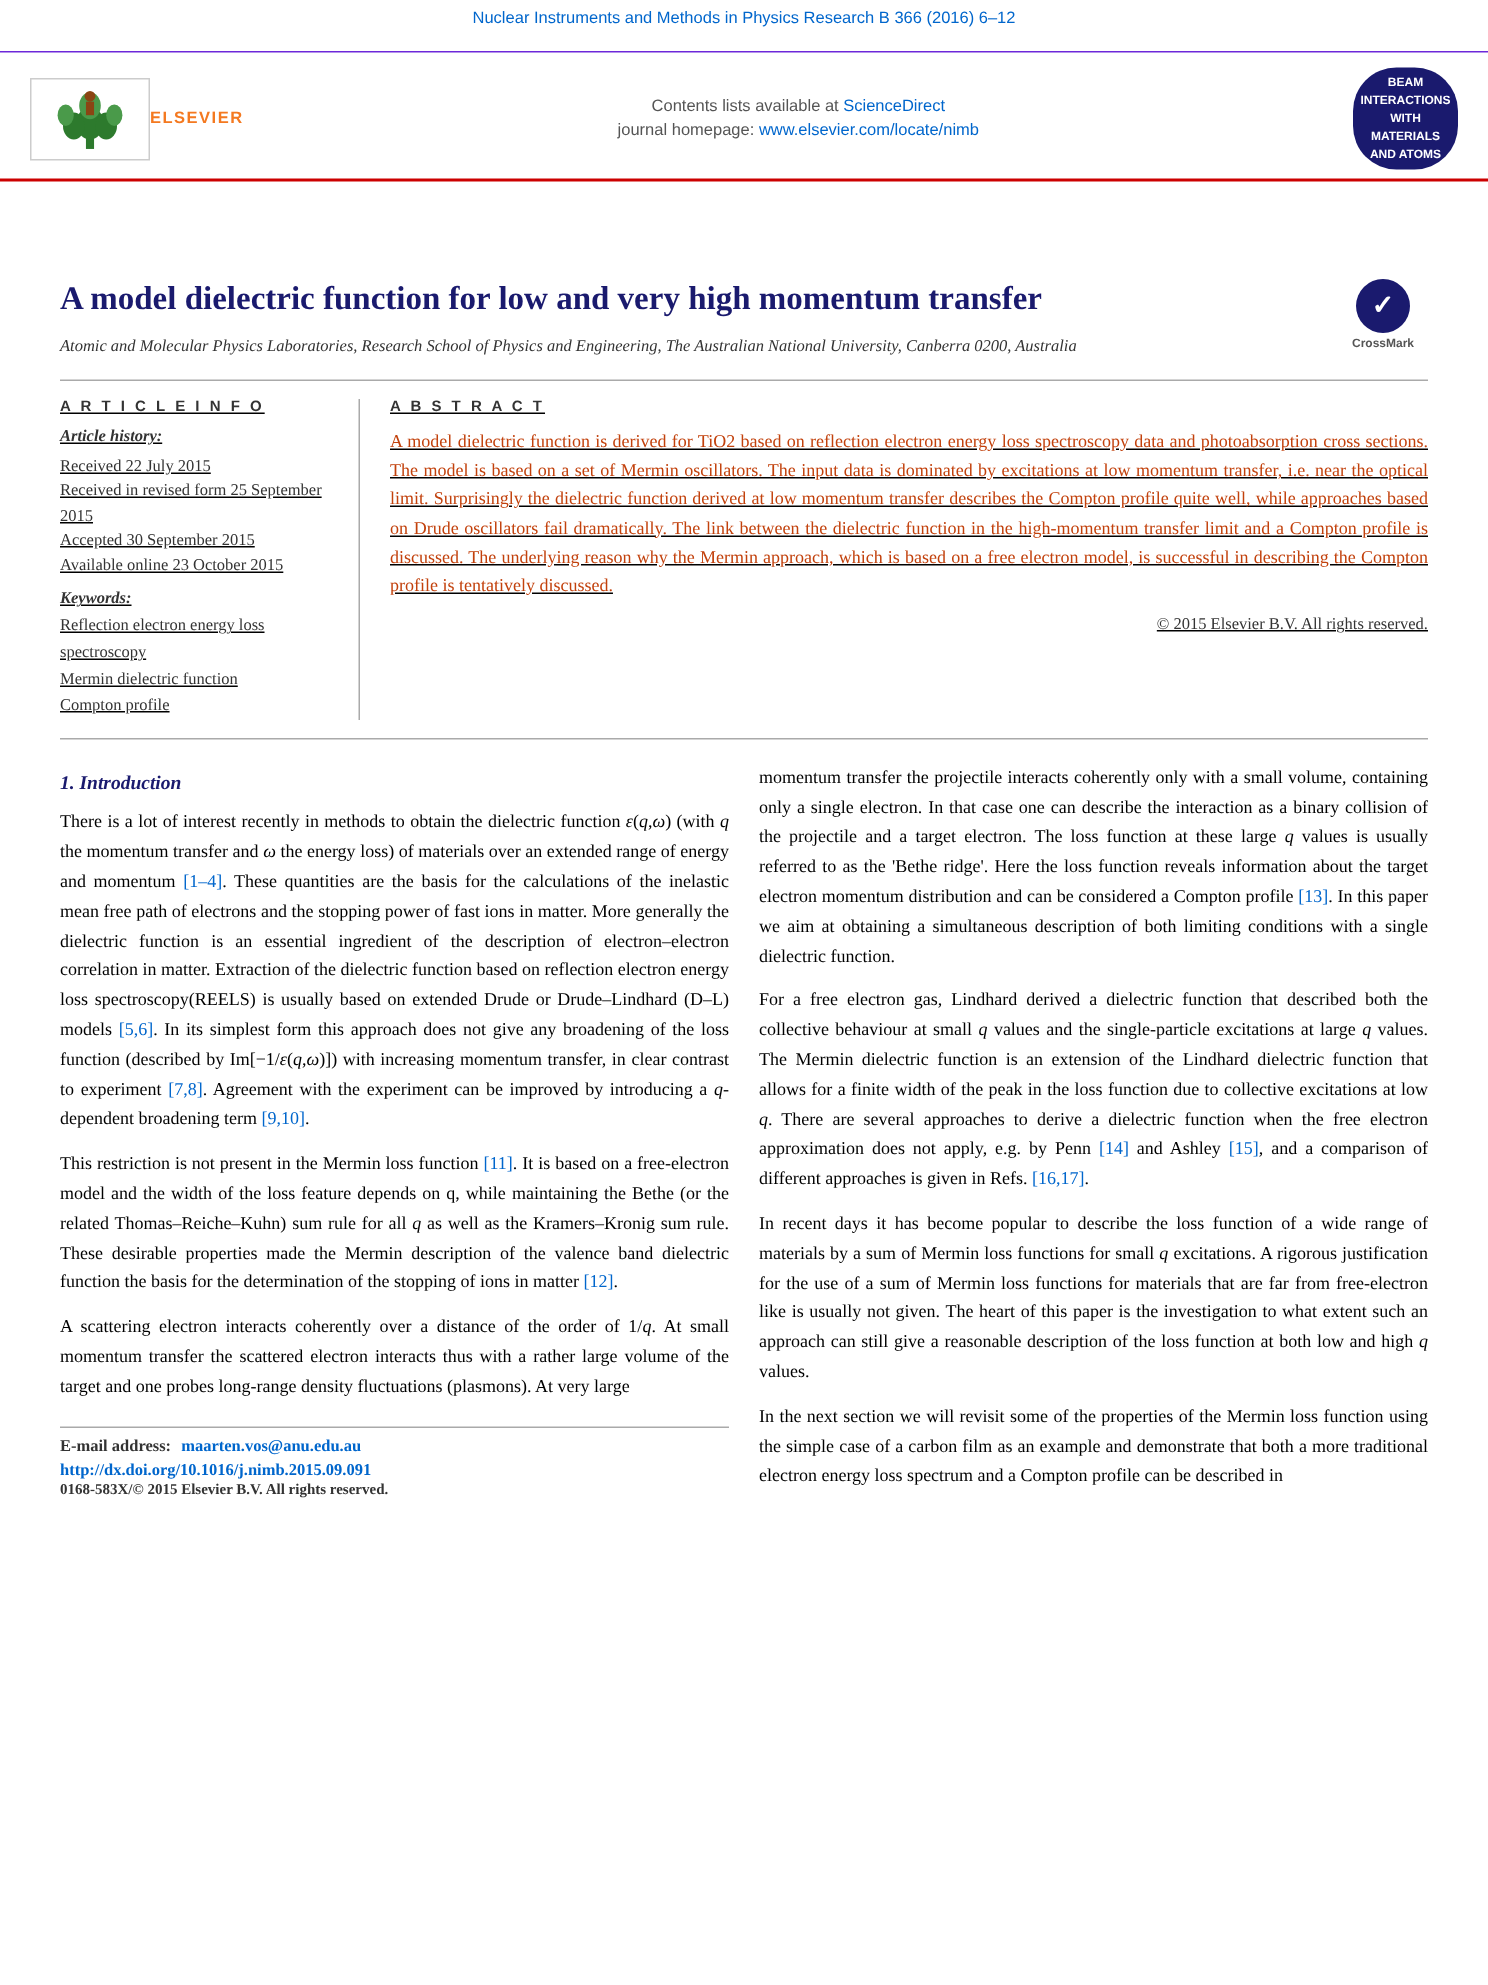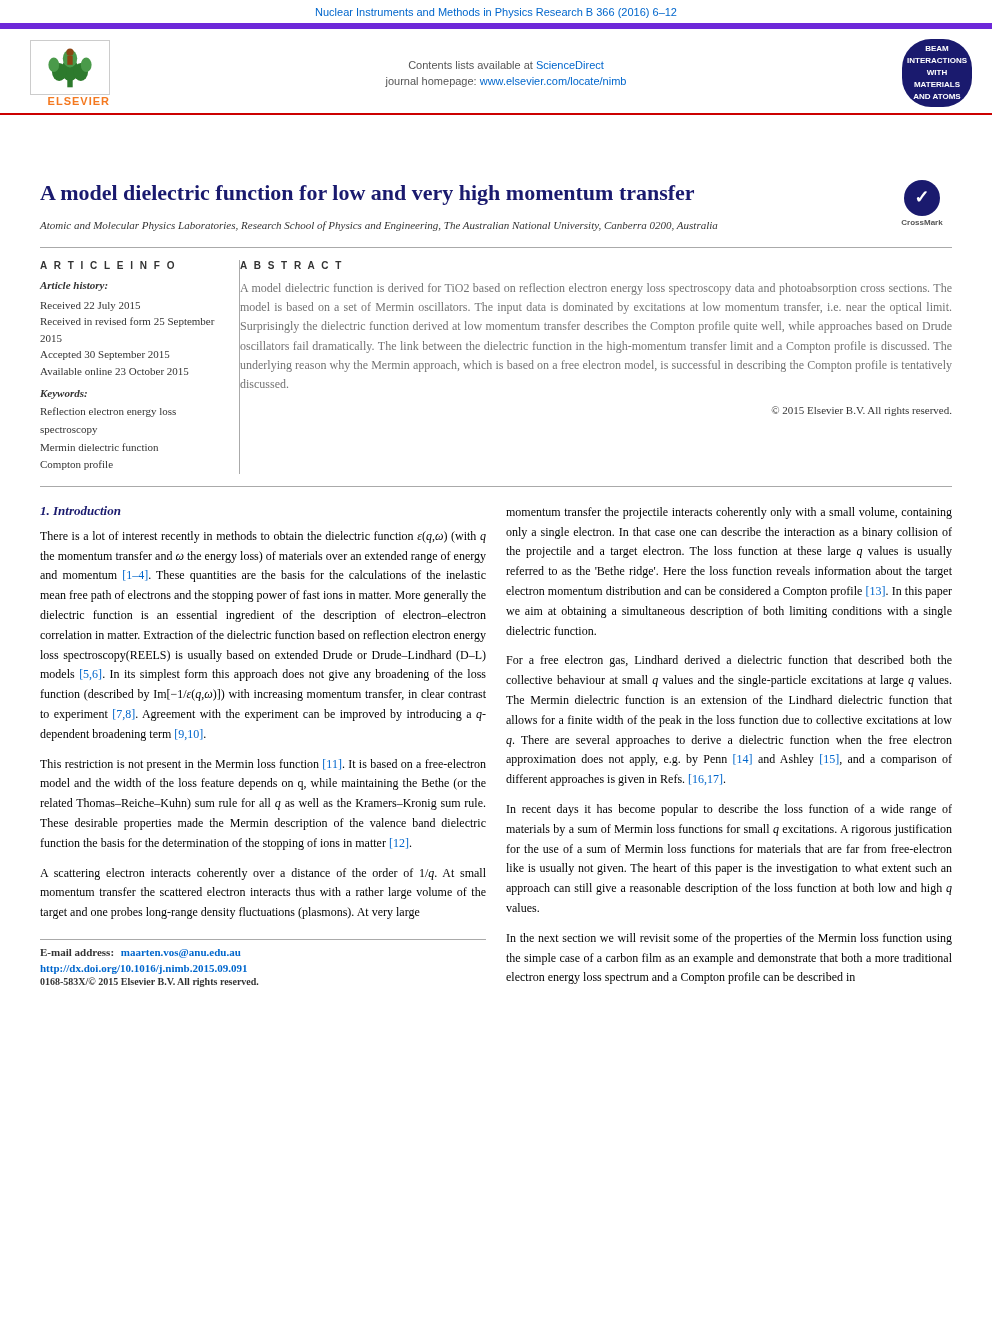--- a/index.html
+++ b/index.html
@@ -8,39 +8,38 @@
       font-family: 'Times New Roman', Times, serif;
       font-size: 13px;
       color: #000;
       width: 992px;
       min-height: 1323px;
     }
 
     
     .top-bar {
       text-align: center;
-      padding: 6px 0 5px;
+      padding: 6px 0 16px;
       font-family: Arial, sans-serif;
       font-size: 11px;
       color: #0066cc;
-      border-bottom: 6px solid #6d28d9;
+      border-bottom: 1px solid #6d28d9;
     }
 
     
     .journal-header {
       display: flex;
       align-items: center;
       padding: 10px 20px 6px;
       border-bottom: 2px solid #c00;
       gap: 12px;
     }
     .elsevier-logo {
       display: flex;
-      flex-direction: column;
-      align-items: flex-end;
+      align-items: center;
       min-width: 90px;
     }
     .elsevier-logo .logo-img {
       width: 80px;
       height: 55px;
       background: #fff;
       border: 1px solid #ccc;
       display: flex;
       align-items: center;
       justify-content: center;
@@ -154,24 +153,26 @@
       font-size: 11px;
       font-style: italic;
       color: #333;
       margin-bottom: 14px;
       line-height: 1.4;
     }
 
     
     .article-info-section {
       display: flex;
+      gap: 20px;
       margin-bottom: 16px;
       border-top: 1px solid #aaa;
       border-bottom: 1px solid #aaa;
       padding: 12px 0;
+      text-decoration: underline;
     }
     .article-info-left {
       width: 200px;
       min-width: 200px;
       border-right: 1px solid #aaa;
       padding-right: 16px;
     }
     .article-info-right {
       flex: 1;
     }
@@ -209,35 +210,36 @@
     }
     .keyword-item {
       font-size: 11px;
       color: #333;
       line-height: 1.6;
     }
 
     .abstract-text {
       font-size: 12px;
       line-height: 1.6;
-      color: #737373;
+      color: #c2410c;
       text-align: justify;
       margin-bottom: 10px;
     }
     .copyright-line {
       font-size: 11px;
       color: #333;
       text-align: right;
     }
 
     
     .main-columns {
       display: flex;
       gap: 20px;
       margin-top: 4px;
+      align-items: center;
     }
     .col-left, .col-right {
       flex: 1;
     }
 
     .section-title {
       font-size: 13px;
       font-weight: bold;
       font-style: italic;
       color: #1a1a6e;

